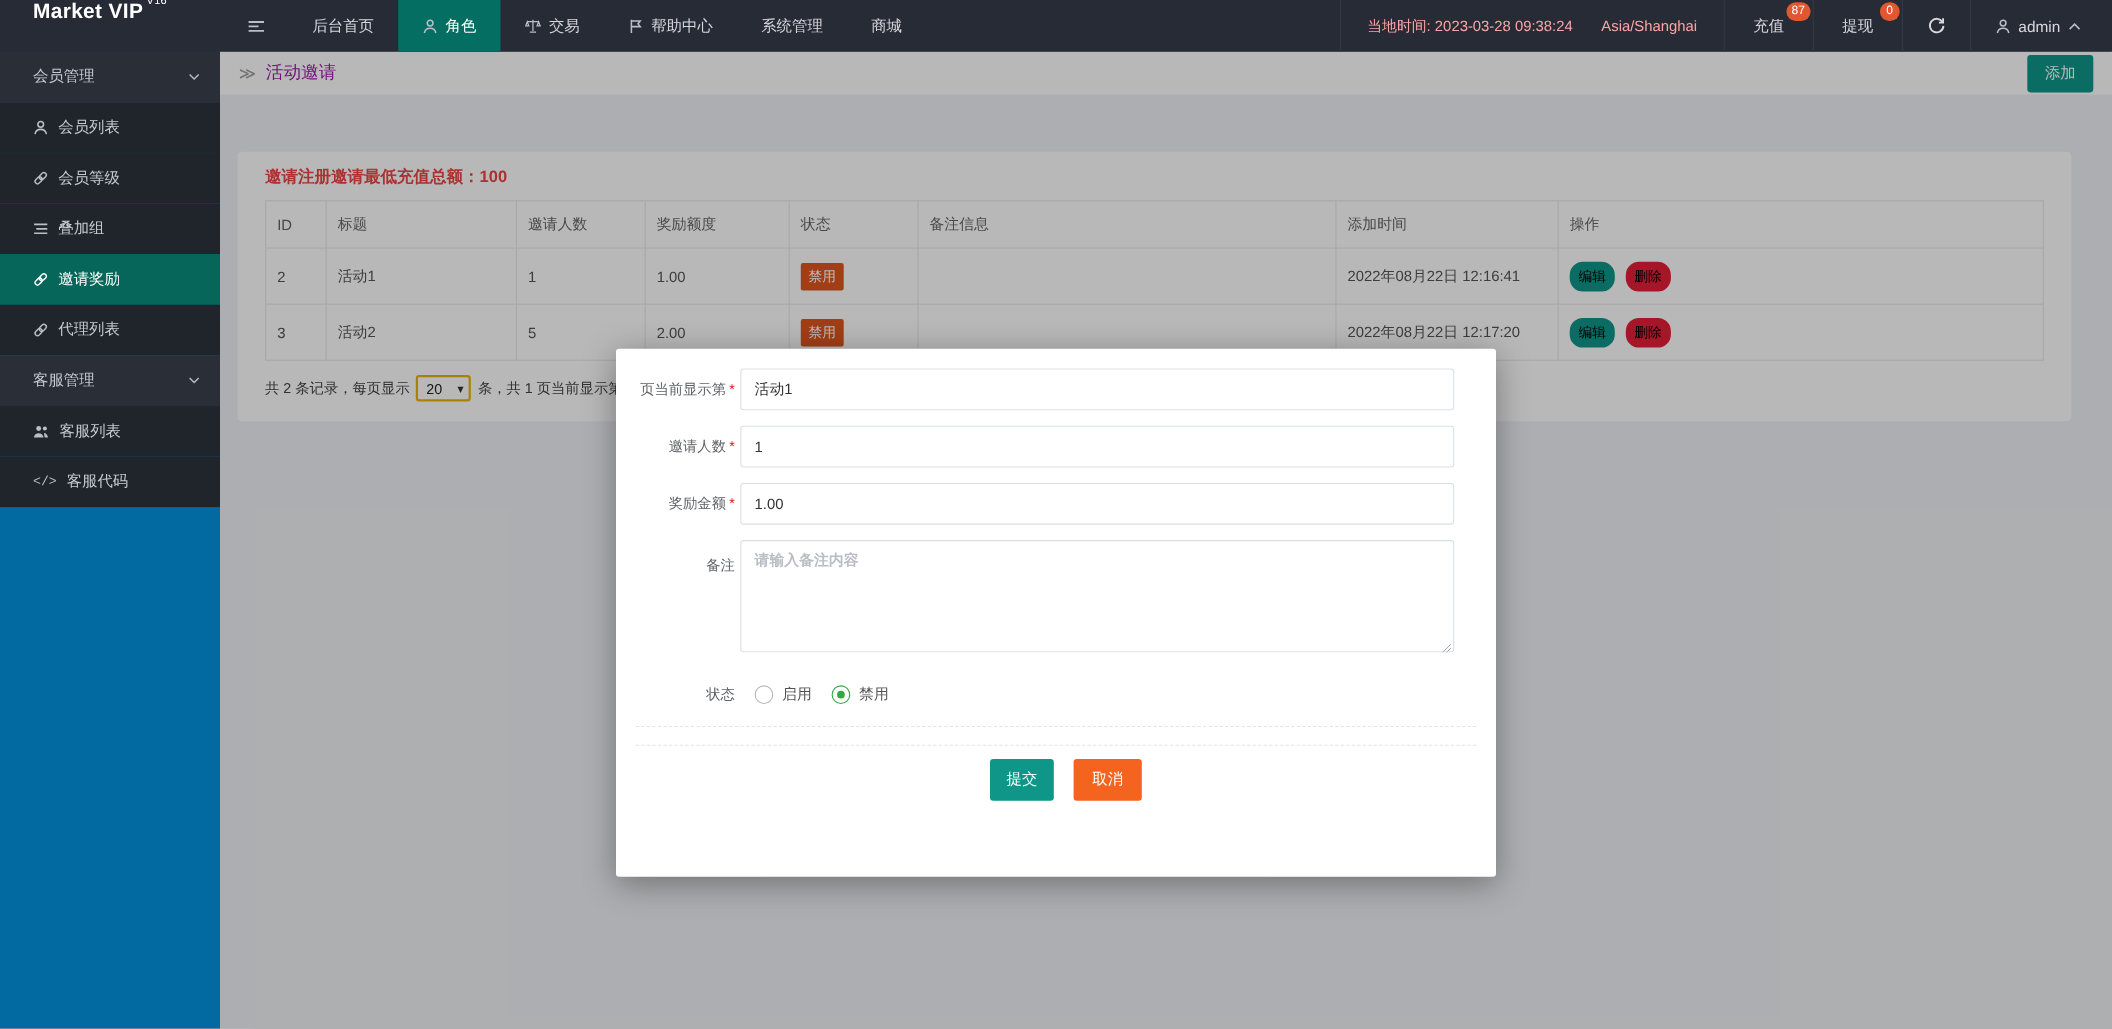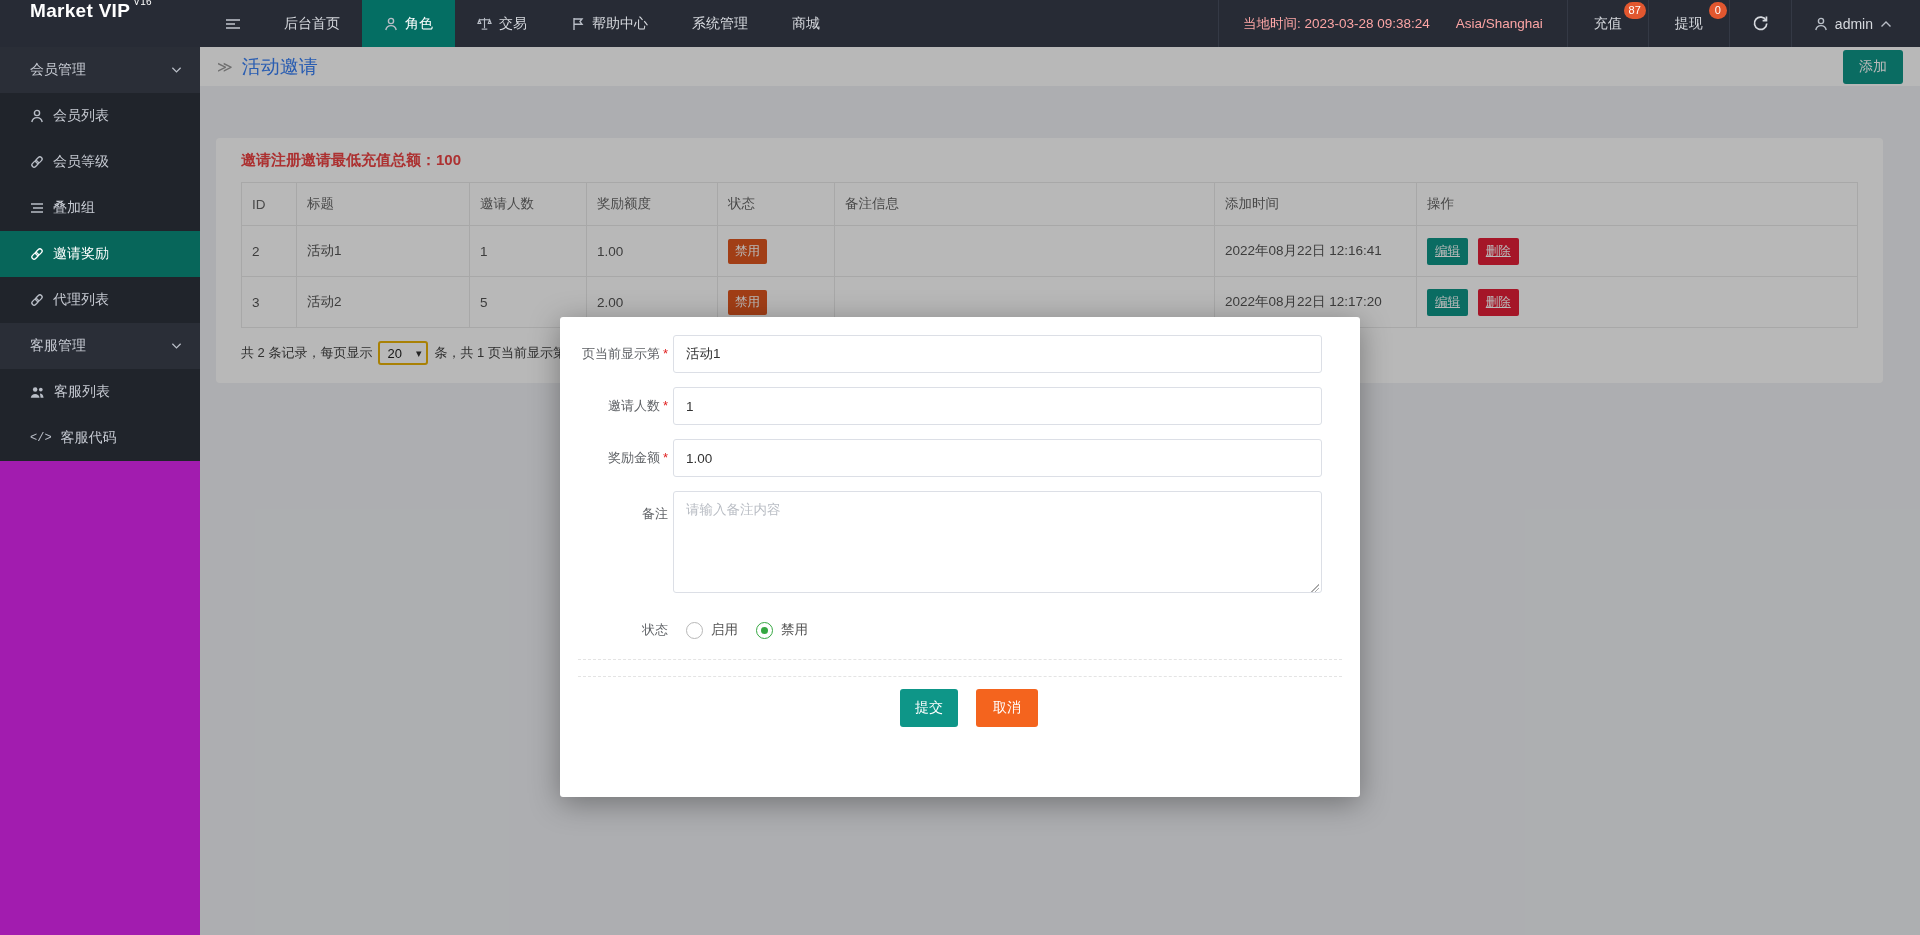--- a/index.html
+++ b/index.html
@@ -26,54 +26,54 @@
   .badge { position:absolute; top:2px; right:2px; min-width:18px; height:17px;
     background:#e2572f; color:#fff; font-size:11px; line-height:17px; text-align:center;
     border-radius:9px; padding:0 5px; }
   .nav-refresh { display:flex; align-items:center; padding:0 22px; color:#d6d9de;
     font-size:17px; cursor:pointer; border-left:1px solid #343945; }
   .nav-user { display:flex; align-items:center; gap:7px; padding:0 28px 0 22px;
     color:#d6d9de; font-size:14px; cursor:pointer; border-left:1px solid #343945; }
 
   
   .sidebar { position:fixed; top:47px; left:0; width:200px; height:888px;
-    background:#a21caf; z-index:55; }
+    background:#0369a1; z-index:55; }
   .side-group { height:46px; display:flex; align-items:center; padding:0 18px 0 30px;
     color:#c6cad2; font-size:14px; cursor:pointer; background:#2a2e37; }
   .side-group .grp-label { flex:1; }
   .side-item { height:46px; display:flex; align-items:center; gap:9px; padding:0 0 0 30px;
     color:#c6cad2; font-size:14px; cursor:pointer; background:#20242b; }
   .side-item.active { background:#07665a; color:#fff; }
   .side-icon { display:flex; align-items:center; color:#b9bec7; }
   .side-item.active .side-icon { color:#fff; }
   .code-ic { font-family:"Liberation Mono","DejaVu Sans Mono",monospace; font-size:12px; }
 
   
   .content { position:fixed; top:47px; left:200px; width:1720px; height:888px; background:#f0f2f5; }
   .crumb-bar { height:39px; background:#fff; display:flex; align-items:center; padding:0 17px; }
   .crumb-caret { color:#9a9a9a; font-size:15px; margin-right:9px; }
-  .crumb-title { color:#3b82f6; font-size:19px; }
+  .crumb-title { color:#a21caf; font-size:16px; }
   .btn-add { margin-left:auto; width:60px; height:34px; background:#0e9688; color:#fff;
     font-size:14px; border:none; border-radius:3px; cursor:pointer; }
 
   .main-area { padding:52px 37px 0 16px; }
   .card { background:#fff; border-radius:4px; padding:9px 25px 18px 25px; }
   .card-title { font-size:15px; font-weight:bold; color:#ef4444; padding:4px 0 12px 0; }
 
   table.grid { width:100%; border-collapse:collapse; table-layout:fixed; }
   .grid th { height:43px; font-weight:normal; color:#666; font-size:13.5px; text-align:left;
     padding-left:10px; border:1px solid #e9e9e9; }
   .grid td { height:51px; color:#555; font-size:13.5px; text-align:left;
     padding-left:10px; border:1px solid #e9e9e9; }
   .c0{width:55px}.c1{width:173px}.c2{width:117px}.c3{width:131px}.c4{width:117px}
   .c5{width:380px}.c6{width:202px}
   .status-badge { display:inline-block; background:#e0561f; color:#fff; font-size:12.5px;
     padding:4px 7px; border-radius:2px; }
-  .mini-btn { display:inline-block; border:none; color:#ffffff; font-size:12.5px;
-    padding:5px 8px; border-radius:2px; cursor:pointer;text-decoration:underline; }
+  .mini-btn { display:inline-block; border:none; color:#000000; font-size:12.5px;
+    padding:5px 8px; border-radius:12px; cursor:pointer; }
   .mini-edit { background:#0e9688; margin-right:6px; }
   .mini-del { background:#e51f38; }
 
   .pager { margin-top:13px; display:flex; align-items:center; color:#444; font-size:13px; gap:6px; }
   .page-select { display:inline-flex; align-items:center; justify-content:space-between;
     width:50px; height:24px; border:2px solid #eab308; border-radius:3px; background:#fff;
     padding:0 5px 0 7px; font-size:13px; color:#222; cursor:pointer; }
   .page-select .caret { font-size:11px; color:#333; }
 
   
@@ -92,21 +92,21 @@
   .frow.ta { align-items:flex-start; }
   .flabel { width:90px; text-align:right; font-size:13px; color:#5f6266; flex:0 0 90px; }
   .frow.ta .flabel { margin-top:14px; }
   .req { color:#e02020; margin-left:3px; font-size:13px; }
   .fctl { margin-left:5px; }
   .inp { width:649px; height:38px; border:1px solid #dcdfe6; border-radius:3px;
     padding:0 12px; font-size:13.5px; color:#333; outline:none;
     font-family:"Liberation Sans","DejaVu Sans",sans-serif; }
   .txa { width:649px; height:102px; border:1px solid #dcdfe6; border-radius:3px;
     padding:9px 12px; font-size:13.5px; color:#333; resize:none; outline:none; position:relative;
-    font-family:"Liberation Sans","DejaVu Sans",sans-serif; }
+    font-family:"Liberation Sans","DejaVu Sans",sans-serif;font-weight:bold; }
   .txa::placeholder { color:#b9bdc4; }
   .ta-wrap { position:relative; display:inline-block; margin-left:5px; }
   .ta-grip { position:absolute; right:3px; bottom:5px; width:9px; height:9px; pointer-events:none;
     background:
       linear-gradient(135deg, transparent 0 55%, #aaa 55% 63%, transparent 63% 75%, #aaa 75% 83%, transparent 83%); }
   .status-row { display:flex; align-items:center; margin-top:24px; }
   .radio-opt { display:flex; align-items:center; gap:8px; margin-left:18px; cursor:pointer; }
   .radio { width:17px; height:17px; border-radius:50%; border:1px solid #b8b8b8;
     position:relative; background:#fff; }
   .radio.checked { border-color:#36a842; }

